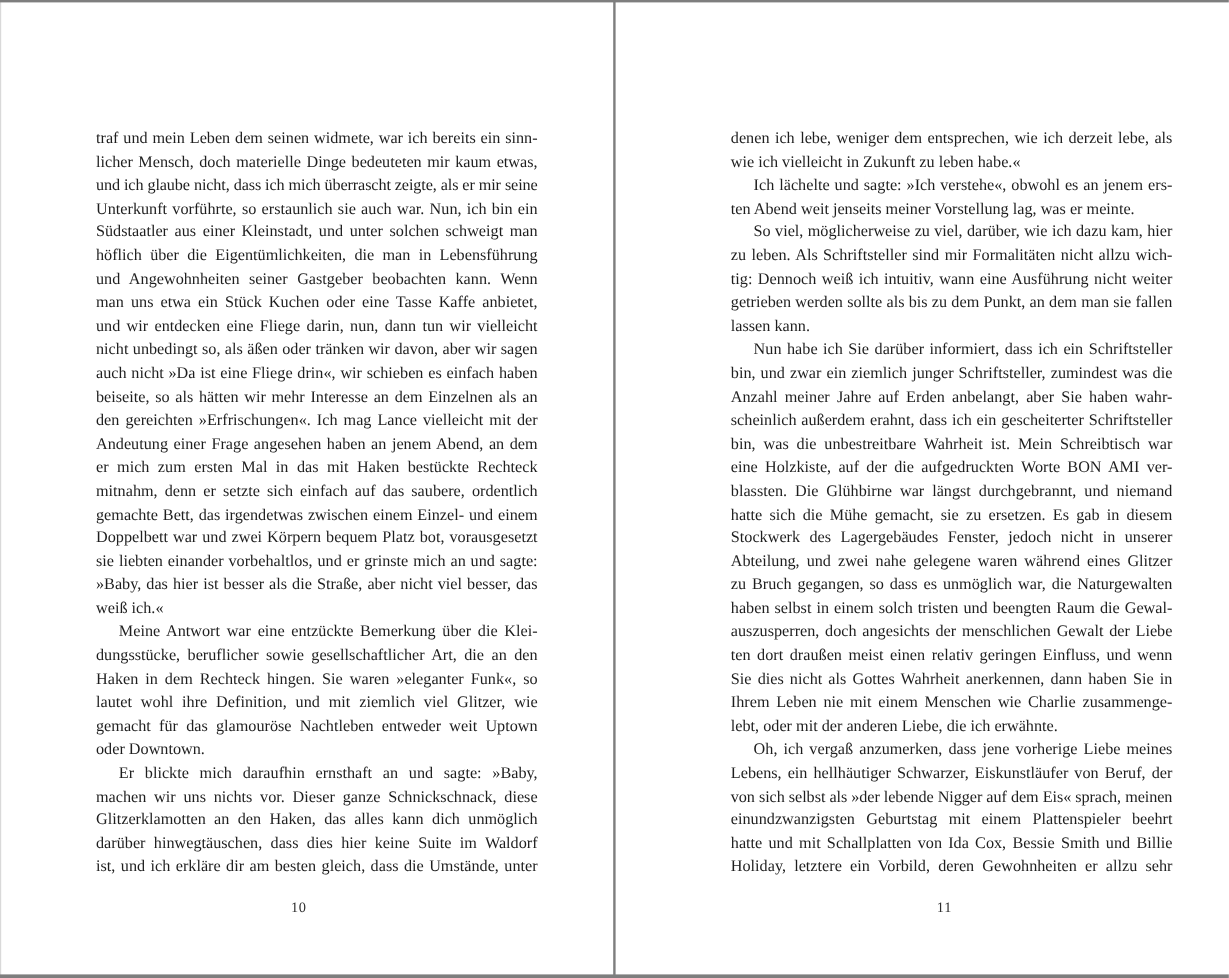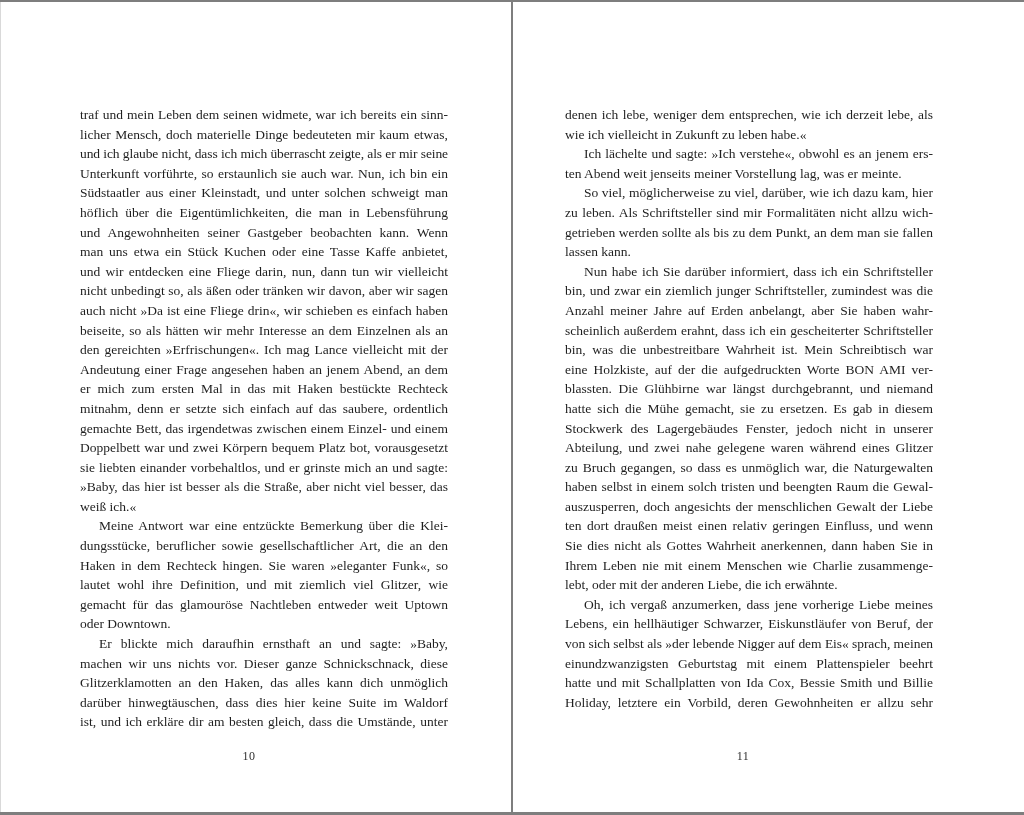--- a/index.html
+++ b/index.html
@@ -10,21 +10,21 @@
     font-family: "Liberation Serif", serif;
   }
   .spread { position: absolute; top: 0; left: 0; width: 1024px; height: 815px; background: #ffffff; }
   .rule-top    { position: absolute; top: 0; left: 0; width: 1024px; height: 2px; background: #7e7e7e; }
   .rule-bottom { position: absolute; bottom: 0; left: 0; width: 1024px; height: 3px; background: #7e7e7e; }
   .gutter      { position: absolute; top: 0; left: 511px; width: 2px; height: 815px; background: #7e7e7e; }
   .edge-left   { position: absolute; top: 0; left: 0; width: 1px; height: 815px; background: #d9d9d9; }
 
   .page { position: absolute; top: 0; height: 614px; width: 368px; margin-top: 28px; }
   .page-left  { left: 80px; }
-  .page-right { left: 565px; }
+  .page-right { left: 609px; }
 
   .text-block { position: absolute; top: 77px; left: 0; width: 368px; color: #1e1e1e; }
   .line {
     font-size: 13.5px;
     line-height: 19.6px;
     text-align: justify;
     text-align-last: justify;
     white-space: normal;
   }
   .line.end    { text-align-last: left; }
@@ -86,20 +86,21 @@
   </div>
 
   <div class="page page-right">
     <div class="text-block">
         <div class="line">denen ich lebe, weniger dem entsprechen, wie ich derzeit lebe, als</div>
         <div class="line end">wie ich vielleicht in Zukunft zu leben habe.«</div>
         <div class="line indent">Ich lächelte und sagte: »Ich verstehe«, obwohl es an jenem ers-</div>
         <div class="line end">ten Abend weit jenseits meiner Vorstellung lag, was er meinte.</div>
         <div class="line indent">So viel, möglicherweise zu viel, darüber, wie ich dazu kam, hier</div>
         <div class="line">zu leben. Als Schriftsteller sind mir Formalitäten nicht allzu wich-</div>
+        <div class="line">tig: Dennoch weiß ich intuitiv, wann eine Ausführung nicht weiter</div>
         <div class="line">getrieben werden sollte als bis zu dem Punkt, an dem man sie fallen</div>
         <div class="line end">lassen kann.</div>
         <div class="line indent">Nun habe ich Sie darüber informiert, dass ich ein Schriftsteller</div>
         <div class="line">bin, und zwar ein ziemlich junger Schriftsteller, zumindest was die</div>
         <div class="line">Anzahl meiner Jahre auf Erden anbelangt, aber Sie haben wahr-</div>
         <div class="line">scheinlich außerdem erahnt, dass ich ein gescheiterter Schriftsteller</div>
         <div class="line">bin, was die unbestreitbare Wahrheit ist. Mein Schreibtisch war</div>
         <div class="line">eine Holzkiste, auf der die aufgedruckten Worte BON AMI ver-</div>
         <div class="line">blassten. Die Glühbirne war längst durchgebrannt, und niemand</div>
         <div class="line">hatte sich die Mühe gemacht, sie zu ersetzen. Es gab in diesem</div>

